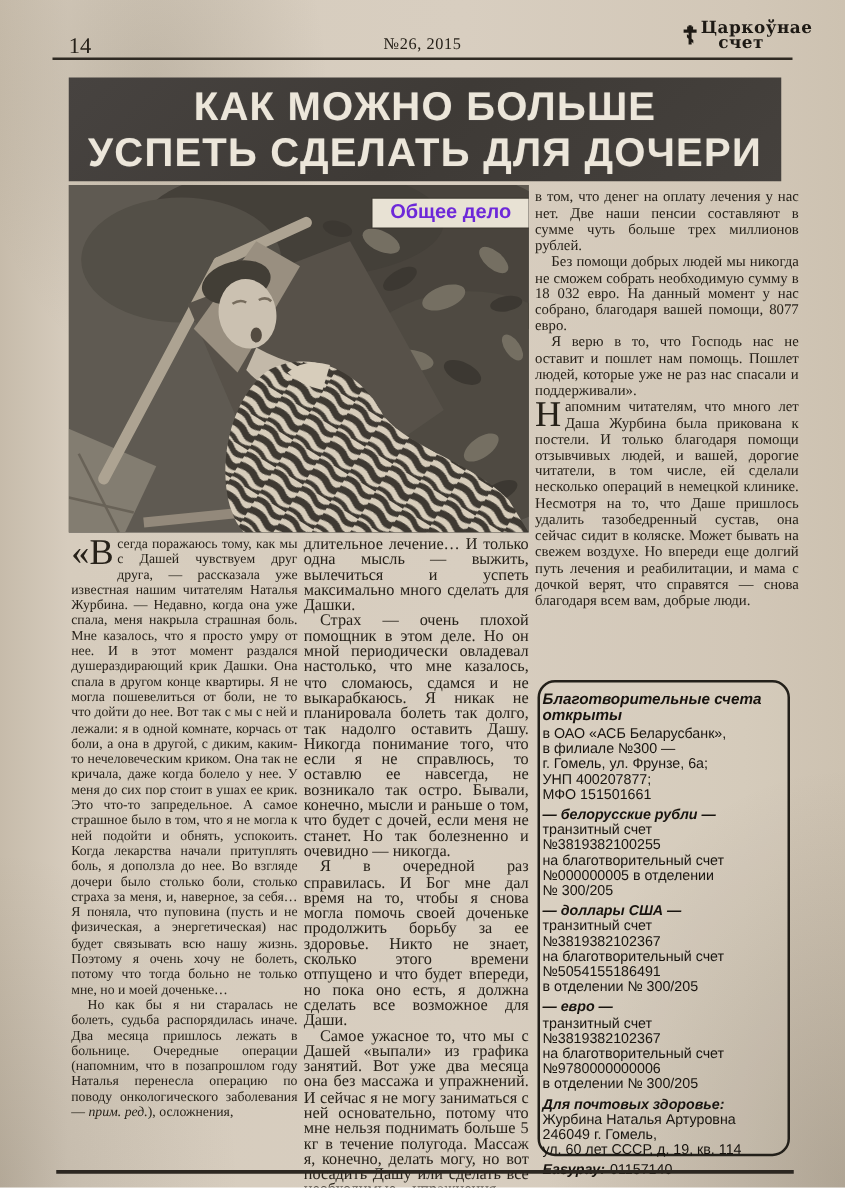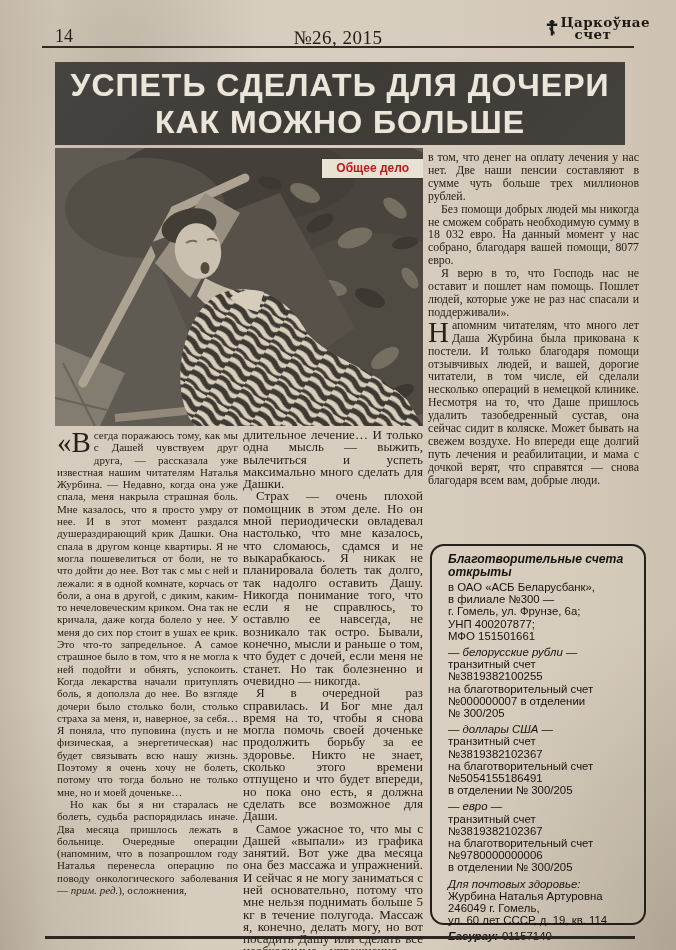--- a/index.html
+++ b/index.html
@@ -9,61 +9,61 @@
       radial-gradient(ellipse at 18% 8%, rgba(90,80,60,0.18) 0%, rgba(90,80,60,0) 18%),
       radial-gradient(ellipse at 100% 100%, rgba(70,60,45,0.22) 0%, rgba(70,60,45,0) 25%),
       radial-gradient(ellipse at 0% 100%, rgba(70,60,45,0.15) 0%, rgba(70,60,45,0) 20%),
       linear-gradient(90deg,#c6bbaa 0%, #d6ccbd 8%, #d8cec0 55%, #d2c7b7 88%, #cdc2b1 100%);
     font-family:"Liberation Serif","DejaVu Serif",serif;
     color:#262119;
   }
   
   .page-number{position:absolute;left:55px;top:26px;font-size:18px;}
   .header-rule{position:absolute;left:42px;top:46px;width:592px;height:2.4px;background:#2f2a23;}
-  .issue{position:absolute;left:0;right:0;top:27px;text-align:center;font-size:19px;letter-spacing:0.5px;}
+  .issue{position:absolute;left:0;right:0;top:27px;text-align:center;font-size:13px;letter-spacing:0.5px;}
   .masthead{position:absolute;right:26px;top:16px;display:flex;align-items:center;gap:2px;
     font-family:"DejaVu Serif",serif;font-weight:bold;color:#1e1a15;}
   .masthead .cross{font-size:20px;line-height:20px;}
   .mast-lines{font-size:13.5px;line-height:12px;letter-spacing:0.4px;}
   .mast-l2{padding-left:14px;}
   
   .headline{
     position:absolute;left:55px;top:62px;width:570px;height:83px;
     background:linear-gradient(135deg,#474340 0%, #3e3a36 50%, #45413d 100%);
     display:flex;flex-direction:column;align-items:center;justify-content:center;
     font-family:"Liberation Sans","DejaVu Sans",sans-serif;font-weight:bold;
     color:#ece6da;font-size:32px;line-height:37px;letter-spacing:1px;white-space:nowrap;
     text-shadow:0 0 1px rgba(255,255,255,0.25);
   }
   
   .photo{position:absolute;left:55px;top:148px;width:368px;height:278px;overflow:hidden;background:#4d4942;}
   .photo svg{display:block;}
   .photo-label{
-    position:absolute;right:0px;top:11px;background:#e8e2d4;color:#b91c1c;
+    position:absolute;right:0px;top:11px;background:#e8e2d4;color:#6d28d9;
     font-family:"Liberation Sans","DejaVu Sans",sans-serif;font-weight:bold;
-    font-size:12px;padding:2px 14px 3px 14px;box-shadow:0 0 0 1px rgba(40,35,28,0.25);
+    font-size:16px;padding:2px 14px 3px 14px;box-shadow:0 0 0 1px rgba(40,35,28,0.25);
   }
   
   .col{position:absolute;text-align:justify;}
   .col p{margin:0;}
   .col-left{left:57px;top:429px;width:181px;font-size:11px;line-height:12.3px;}
   .col-mid{left:243px;top:429px;width:180px;font-size:13px;line-height:12.3px;}
   .col-right{left:428px;top:151px;width:211px;font-size:11.8px;line-height:12.9px;}
   .indent{text-indent:13px;}
   .dropcap{float:left;font-size:29px;line-height:23px;padding:2px 3px 0 0;}
   em{font-style:italic;}
   
   .donation-box{
     position:absolute;left:430px;top:544px;width:187px;height:362px;
-    border:2.4px solid #23201a;border-radius:14px;padding:7px 9px 8px 16px;
+    border:2.4px solid #23201a;border-radius:14px;padding:7px 9px 8px 2px;
     font-family:"Liberation Sans","DejaVu Sans",sans-serif;
     font-size:11.4px;line-height:12.2px;color:#17130e;background:rgba(255,250,240,0.08);
   }
   .box-title{font-weight:bold;font-style:italic;font-size:12.2px;line-height:13px;margin-bottom:2px;}
-  .box-header{font-weight:normal;font-style:italic;margin-top:4px;}
+  .box-header{font-weight:bold;font-style:italic;margin-top:4px;}
   .box-line{white-space:nowrap;}
   .easypay-row{margin-top:4px;}
   .box-header-inline{font-weight:bold;font-style:italic;margin-right:4px;}
   
   .bottom-rule{position:absolute;left:45px;top:936px;width:590px;height:2.6px;background:#2c2721;}
 </style>
 </head>
 <body>
 
 <div class="page">
@@ -73,22 +73,22 @@
   <div class="issue">№26, 2015</div>
   <div class="masthead">
     <span class="cross">☦</span>
     <span class="mast-lines">
       <span style="display:block">Царкоўнае</span>
       <span style="display:block" class="mast-l2">счет</span>
     </span>
   </div>
 
   <div class="headline">
+    <span>КАК МОЖНО БОЛЬШЕ</span>
     <span>УСПЕТЬ СДЕЛАТЬ ДЛЯ ДОЧЕРИ</span>
-    <span>КАК МОЖНО БОЛЬШЕ</span>
   </div>
 
   <div class="photo">
     <svg width="368" height="278" viewBox="0 0 368 278">
       <defs>
         <pattern id="zebra" width="26" height="26" patternUnits="userSpaceOnUse" patternTransform="rotate(32)">
           <rect width="26" height="26" fill="#d8cebc"></rect>
           <path d="M-2 4 Q 8 0 14 5 T 28 4" stroke="#2e2a23" stroke-width="4.5" fill="none"></path>
           <path d="M-2 14 Q 9 10 16 15 T 28 14" stroke="#2e2a23" stroke-width="5.5" fill="none"></path>
           <path d="M-2 23 Q 7 20 13 24 T 28 23" stroke="#2e2a23" stroke-width="3.5" fill="none"></path>
@@ -174,21 +174,21 @@
     <div class="box-line">в ОАО «АСБ Беларусбанк»,</div>
     <div class="box-line">в филиале №300 —</div>
     <div class="box-line">г. Гомель, ул. Фрунзе, 6а;</div>
     <div class="box-line">УНП 400207877;</div>
     <div class="box-line">МФО 151501661</div>
 
     <div class="box-header">— белорусские рубли —</div>
     <div class="box-line">транзитный счет</div>
     <div class="box-line">№3819382100255</div>
     <div class="box-line">на благотворительный счет</div>
-    <div class="box-line">№000000007 в отделении</div>
+    <div class="box-line">№000000005 в отделении</div>
     <div class="box-line">№ 300/205</div>
 
     <div class="box-header">— доллары США —</div>
     <div class="box-line">транзитный счет</div>
     <div class="box-line">№3819382102367</div>
     <div class="box-line">на благотворительный счет</div>
     <div class="box-line">№5054155186491</div>
     <div class="box-line">в отделении № 300/205</div>
 
     <div class="box-header">— евро —</div>

